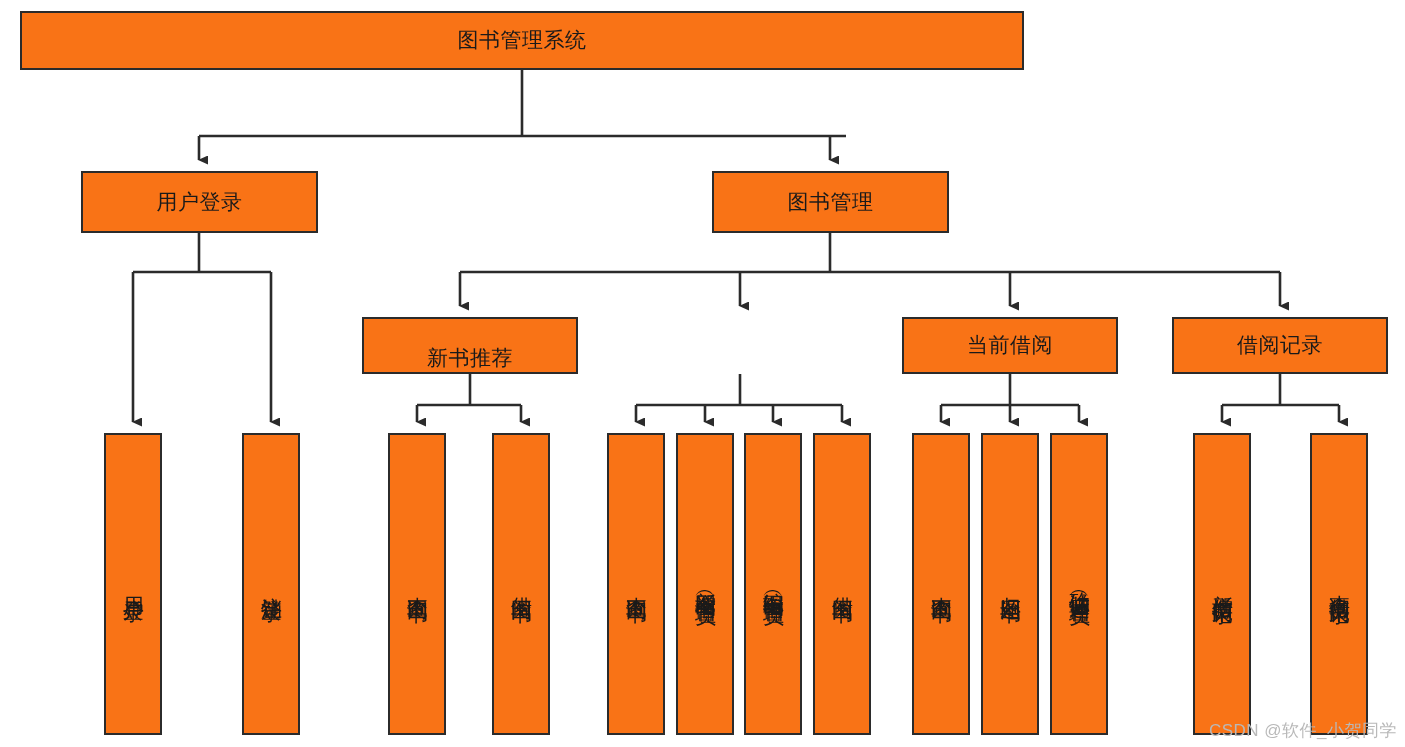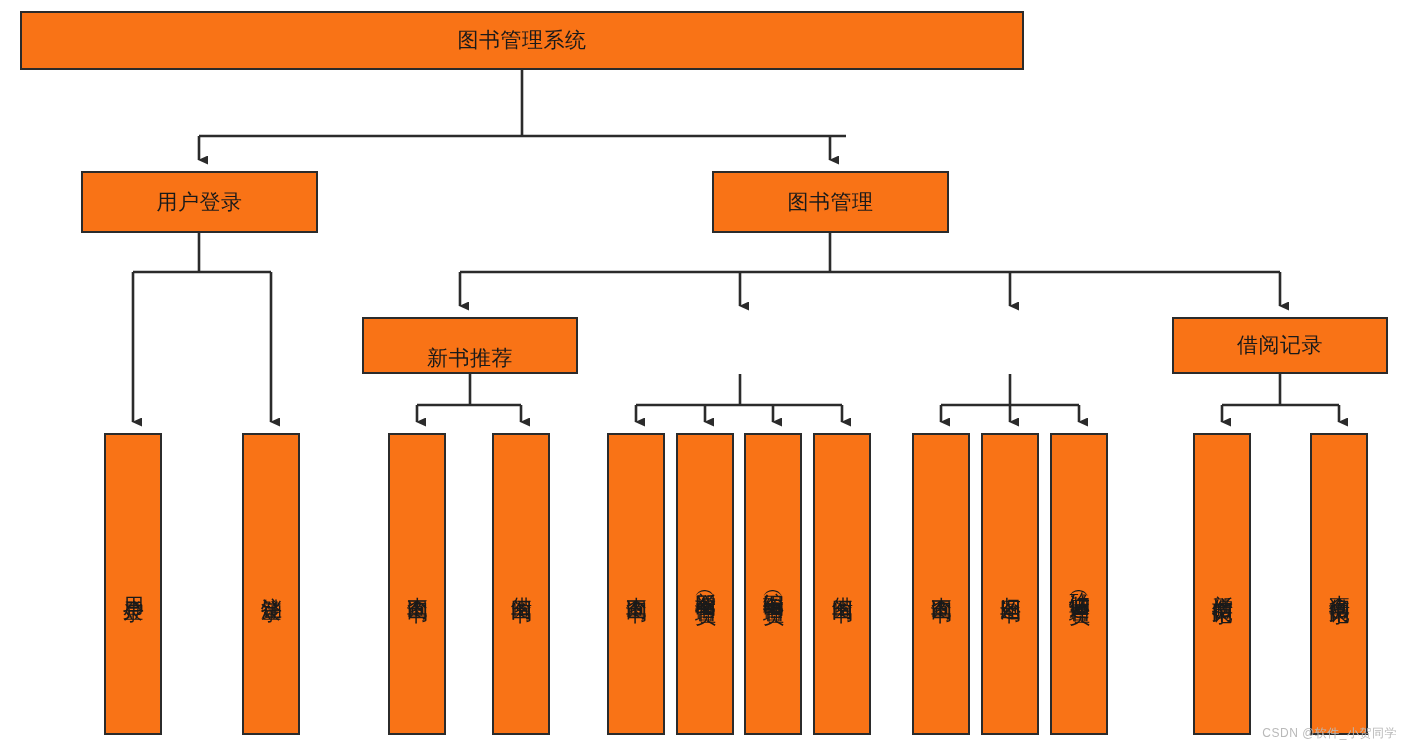--- a/index.html
+++ b/index.html
@@ -53,21 +53,21 @@
   .node.vert span {
     writing-mode: vertical-rl;
     text-orientation: upright;
     display: block;
     text-align: center;
   }
   .watermark {
     position: absolute;
     right: 8px;
     bottom: 5px;
-    font-size: 12px;
+    font-size: 17px;
     color: #b9b9b9;
     letter-spacing: 0.5px;
     white-space: nowrap;
     user-select: none;
   }
 </style>
 </head>
 <body>
 
 <div id="diagram-root">
@@ -130,20 +130,23 @@
   <div class="node horiz" style="left:81px; top:171px; width:237px; height:62px;">
     <span>用户登录</span>
   </div>
   <div class="node horiz" style="left:712px; top:171px; width:237px; height:62px;align-items:center;">
     <span>图书管理</span>
   </div>
 
   <div class="node horiz" style="left:362px; top:317px; width:216px; height:57px;align-items:flex-end;">
     <span>新书推荐</span>
   </div>
+  <div class="node horiz" style="left:902px; top:317px; width:216px; height:57px;">
+    <span>当前借阅</span>
+  </div>
   <div class="node horiz" style="left:1172px; top:317px; width:216px; height:57px;">
     <span>借阅记录</span>
   </div>
 
   <div class="node vert" style="left:104px; top:433px; width:58px; height:302px;">
     <span>用户登录</span>
   </div>
   <div class="node vert" style="left:242px; top:433px; width:58px; height:302px;">
     <span>注销登录</span>
   </div>

